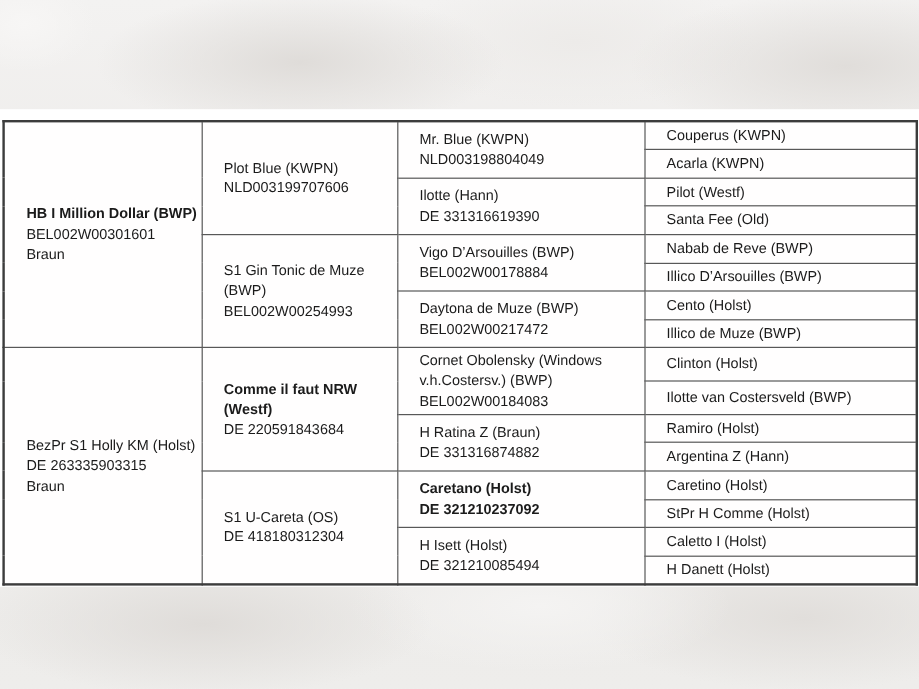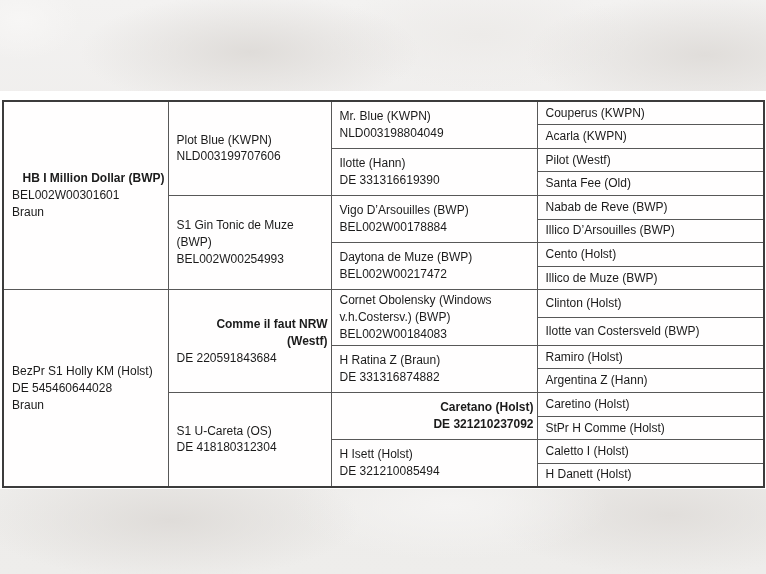--- a/index.html
+++ b/index.html
@@ -31,26 +31,26 @@
     position:absolute;left:2px;top:100px;
     width:761px;height:378px;
     border-collapse:collapse;table-layout:fixed;
     background:#fffefe;
     border:2px solid #3c3c3c;
   }
   table.pedigree tr{height:23.62px;}
   table.pedigree td{
     border:1px solid #585858;
     vertical-align:middle;
-    padding:2px 3px 2px 8px;
+    padding:2px 3px 2px 18px;
     font-size:12px;line-height:1.4;color:#1b1b1b;
     overflow:hidden;
   }
   td.tight{line-height:1.22;padding-top:1px;padding-bottom:1px;margin-top:24px;}
-  .bold{font-weight:bold;text-align:right;}
+  .bold{font-weight:bold;}
 </style>
 </head>
 <body>
 
 <div class="screen">
   <div class="bg"></div>
   <div class="sheet"></div>
 
   <table class="pedigree">
     <colgroup>
@@ -127,21 +127,21 @@
     </tr>
     <tr>
       <td>
         <div>Illico de Muze (BWP)</div>
       </td>
     </tr>
 
     <tr>
       <td rowspan="8">
         <div>BezPr S1 Holly KM (Holst)</div>
-        <div>DE 545460644028</div>
+        <div>DE 263335903315</div>
         <div>Braun</div>
       </td>
       <td rowspan="4">
         <div class="bold">Comme il faut NRW (Westf)</div>
         <div>DE 220591843684</div>
       </td>
       <td rowspan="2" class="tight">
         <div>Cornet Obolensky (Windows v.h.Costersv.) (BWP)</div>
         <div>BEL002W00184083</div>
       </td>

